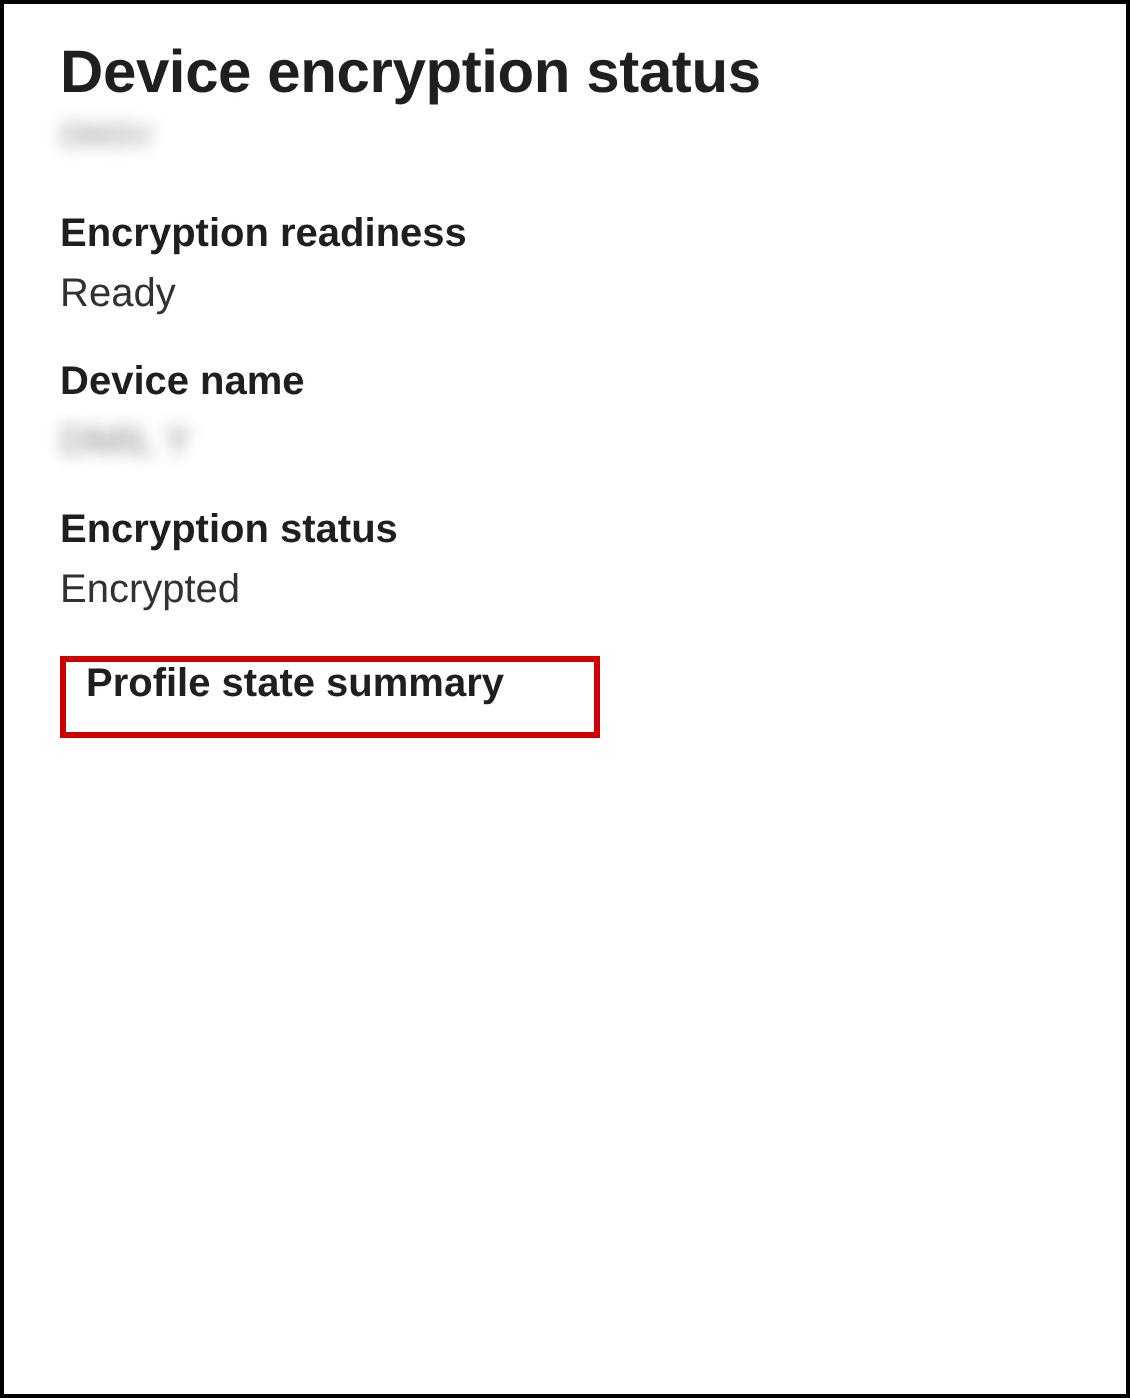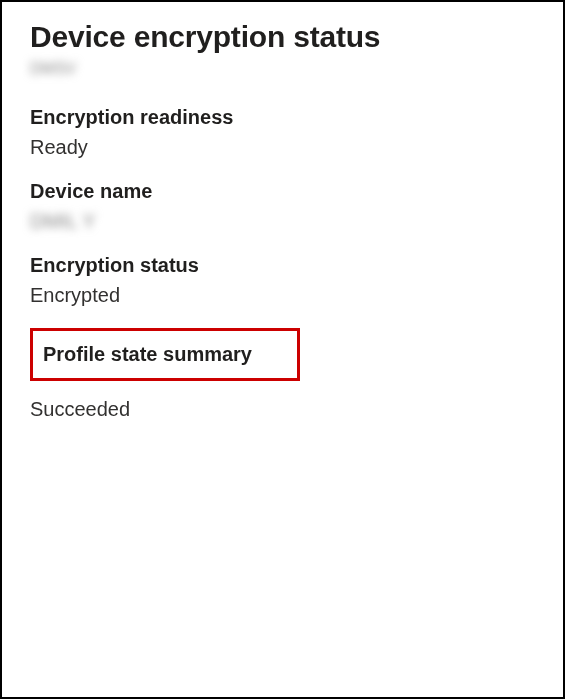--- a/index.html
+++ b/index.html
@@ -50,21 +50,21 @@
       color: #323130;
       line-height: 1.45;
       word-break: break-word;
     }
     .dev-name-blur {
       font-size: 20px;
       color: #666;
     }
     .highlight-box {
       border: 3px solid #cc0000;
-      padding: 12px 10px 10px 10px;
+      padding: 0 10px 10px 10px;
       width: 270px;
       margin-bottom: 14px;
     }
     .highlight-box .field-label {
       margin-bottom: 2px;
     }
     .highlight-box-inner {
       margin-bottom: 0;
     }
   </style>
@@ -96,16 +96,15 @@
   </div>
 
 
   <div class="highlight-box">
     <div class="field highlight-box-inner">
       <div class="field-label">Profile state summary</div>
     </div>
   </div>
 
   <div class="field">
-    <div class="field-value">Succeeded</div>
   </div>
 
 </div>
 
 </body></html>

